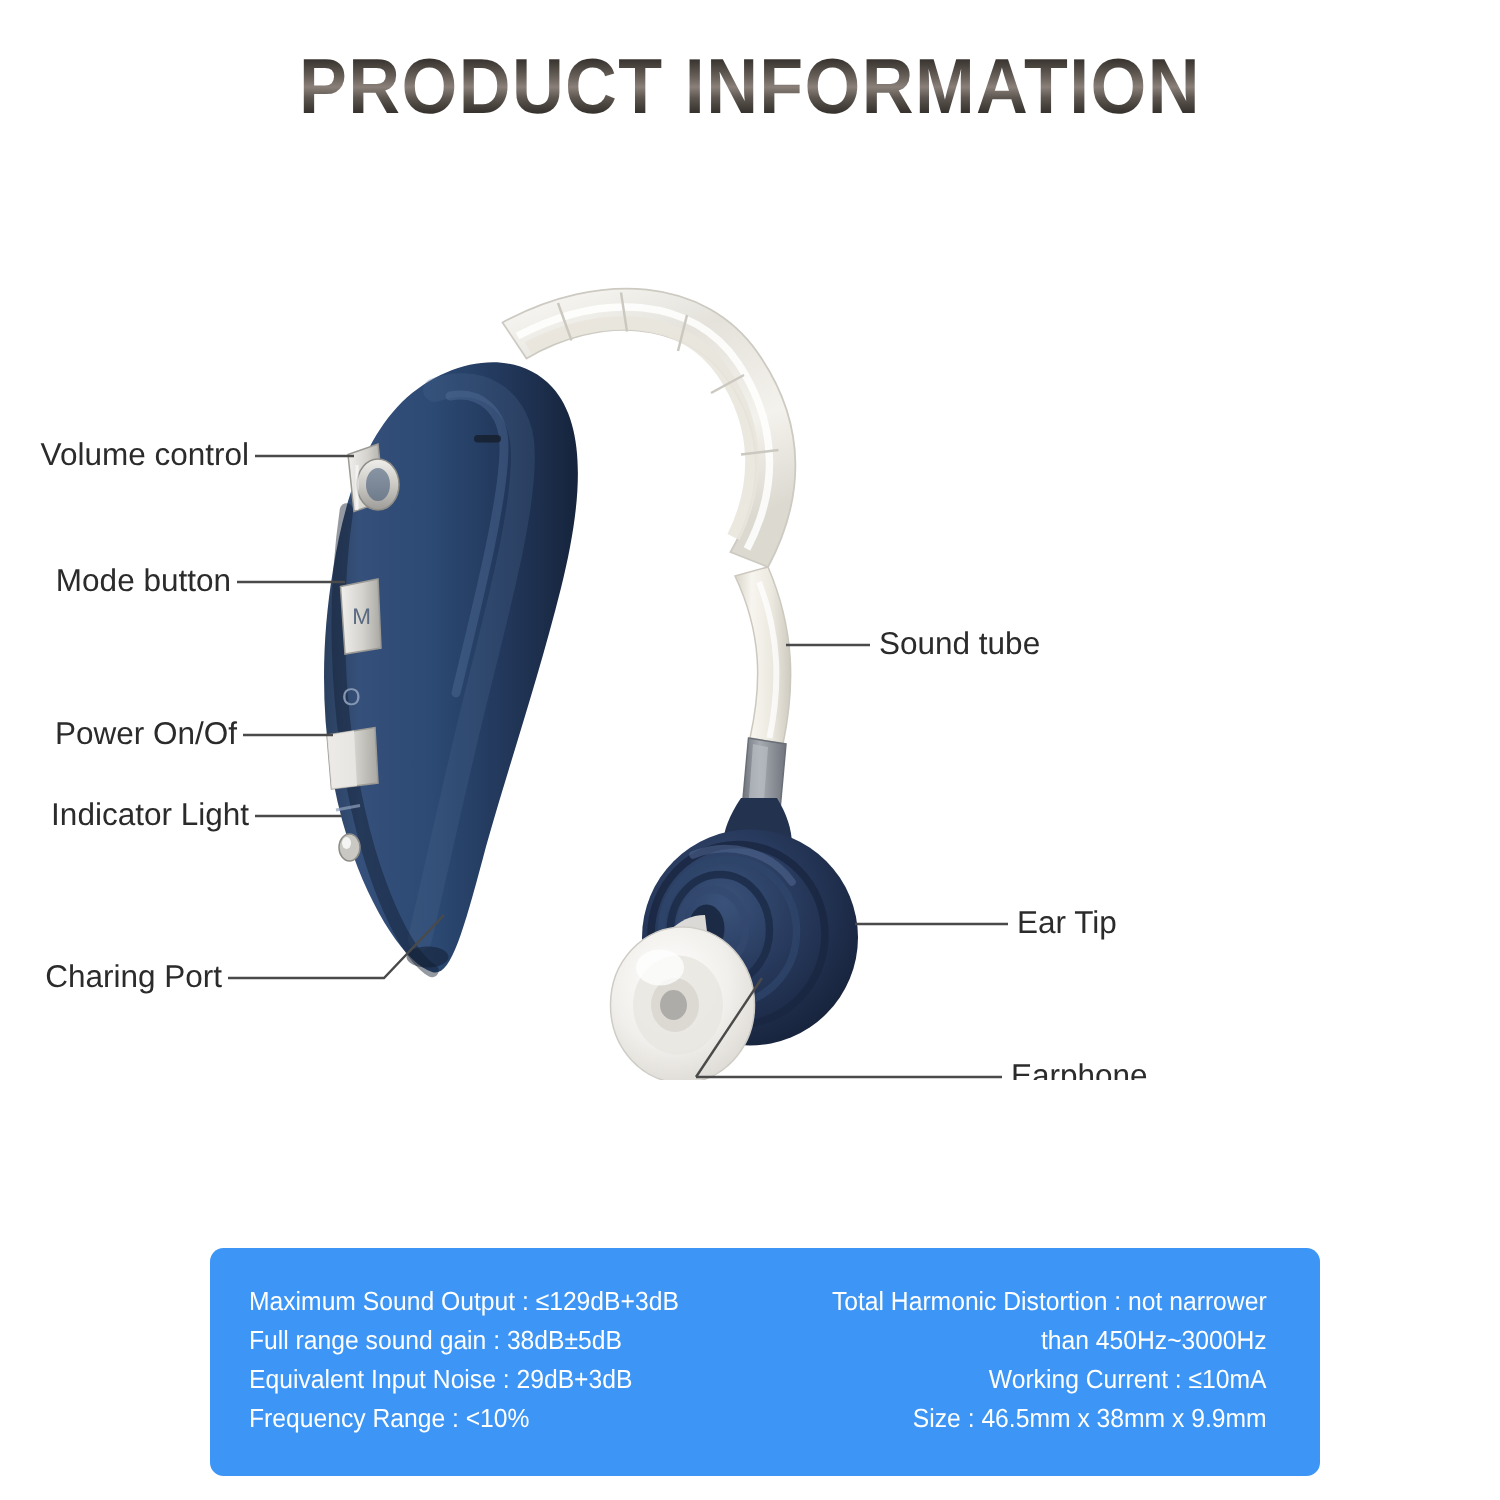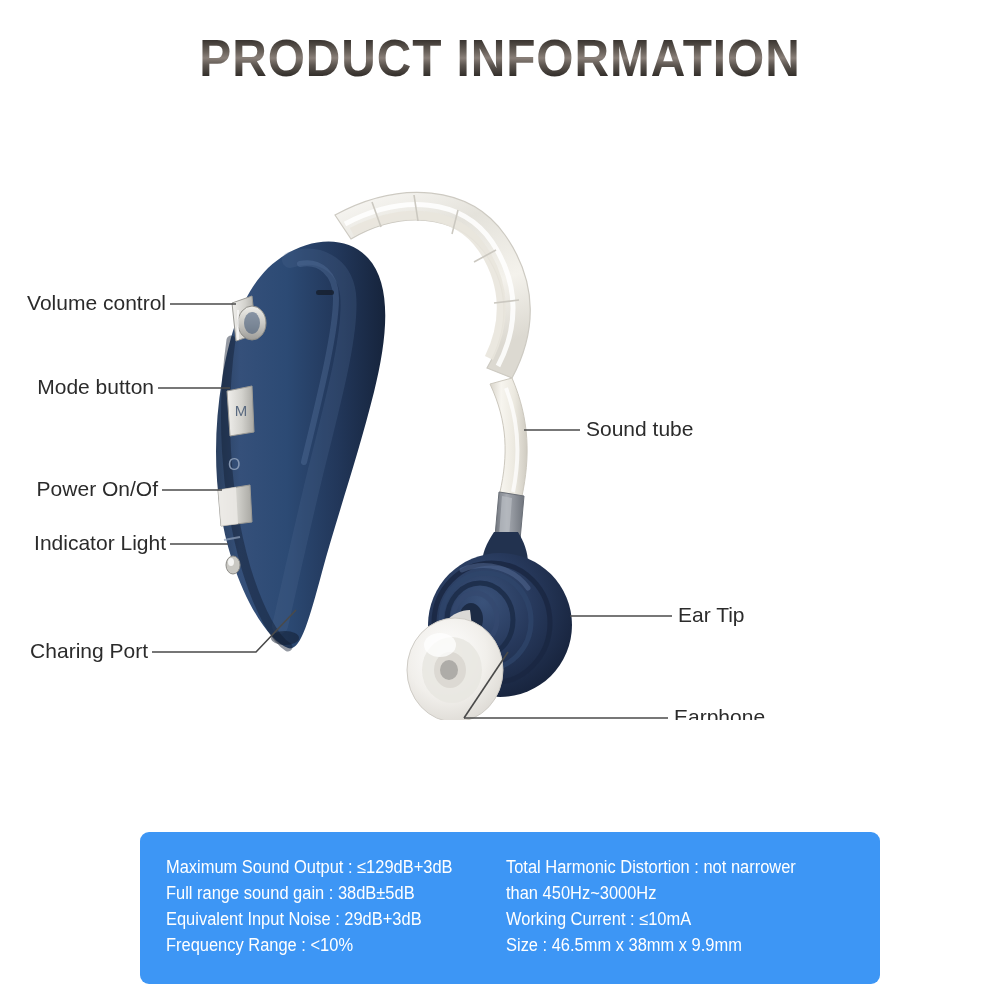--- a/index.html
+++ b/index.html
@@ -72,21 +72,21 @@
     box-sizing: border-box;
     display: flex;
     padding: 22px 0 0 26px;
     margin-top: 28px;
   }
   .spec-column {
     display: flex;
     flex-direction: column;
   }
   .spec-column.left  { width: 340px; }
-  .spec-column.right { width: 360px; }
+  .spec-column.right { width: 360px; text-align: right; }
   .spec-line {
     color: #ffffff;
     font-family: "Liberation Sans", sans-serif;
     font-size: 17.5px;
     line-height: 26px;
     white-space: nowrap;
     transform: scaleX(0.94);
     transform-origin: left center;
   }
 </style>

